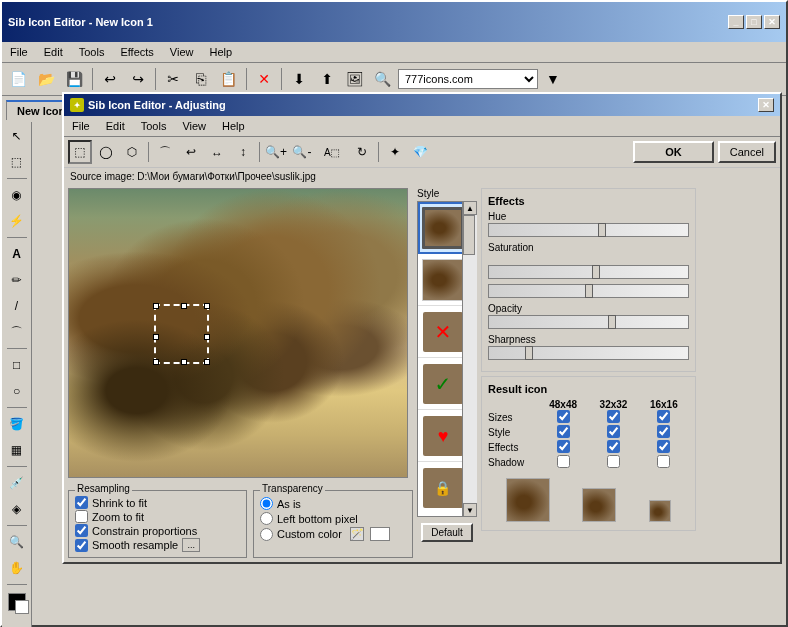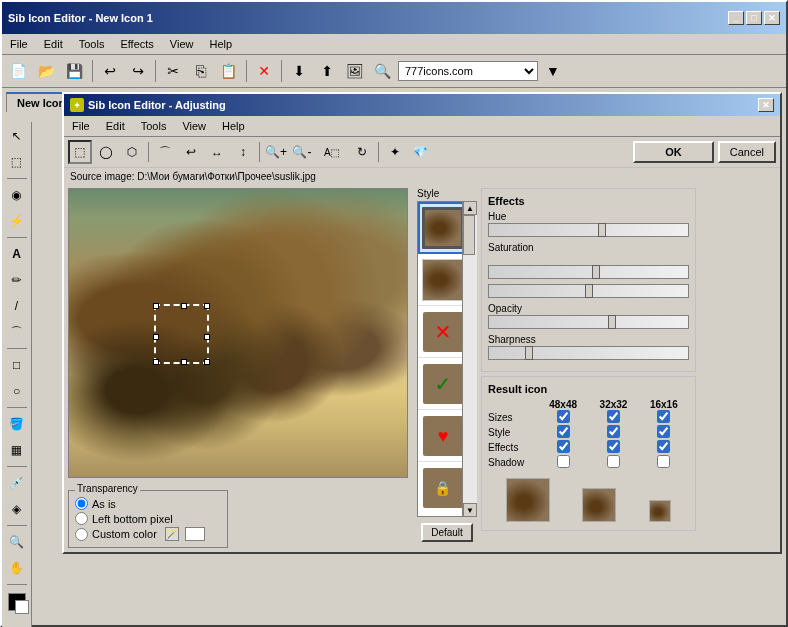--- a/index.html
+++ b/index.html
@@ -1,20 +1,20 @@
 <!DOCTYPE html>
 <html><head>
   <meta charset="utf-8">
   <style>
     * { box-sizing: border-box; margin: 0; padding: 0; font-family: 'Segoe UI', Tahoma, Arial, sans-serif; font-size: 11px; }
     body { background: #d4d0c8; overflow: hidden; }
 
     
     .outer-window { width: 788px; height: 627px; background: #d4d0c8; border: 2px solid #fff; border-right-color: #404040; border-bottom-color: #404040; position: relative; }
-    .outer-title { background: linear-gradient(to right, #0a246a, #a6caf0); color: white; padding: 3px 6px; display: flex; align-items: center; justify-content: space-between; height: 32px; }
+    .outer-title { background: linear-gradient(to right, #0a246a, #a6caf0); color: white; padding: 3px 6px; display: flex; align-items: center; justify-content: space-between; height: 40px; }
     .outer-title span { font-weight: bold; font-size: 11px; }
     .title-buttons { display: flex; gap: 2px; }
     .title-btn { width: 16px; height: 14px; background: #d4d0c8; border: 1px solid #fff; border-right-color: #404040; border-bottom-color: #404040; display: flex; align-items: center; justify-content: center; cursor: pointer; font-size: 9px; font-weight: bold; }
 
     
     .menu-bar { display: flex; background: #d4d0c8; padding: 2px 4px; gap: 8px; border-bottom: 1px solid #808080; }
     .menu-item { padding: 2px 4px; cursor: pointer; }
 
     
     .toolbar { display: flex; align-items: center; background: #d4d0c8; padding: 3px 4px; border-bottom: 1px solid #808080; gap: 2px; flex-wrap: wrap; }
@@ -63,21 +63,21 @@
     .meerkat-thumb-red { width: 40px; height: 40px; background: #8B7355; border-radius: 2px; position: relative; }
     .meerkat-thumb-red::after { content: '✕'; color: red; font-size: 20px; position: absolute; top: 50%; left: 50%; transform: translate(-50%, -50%); }
     .meerkat-thumb-green { width: 40px; height: 40px; background: #8B7355; border-radius: 2px; position: relative; }
     .meerkat-thumb-green::after { content: '✓'; color: green; font-size: 20px; position: absolute; top: 50%; left: 50%; transform: translate(-50%, -50%); }
     .meerkat-thumb-heart { width: 40px; height: 40px; background: #8B7355; border-radius: 2px; position: relative; }
     .meerkat-thumb-heart::after { content: '♥'; color: red; font-size: 18px; position: absolute; top: 50%; left: 50%; transform: translate(-50%, -50%); }
     .meerkat-thumb-lock { width: 40px; height: 40px; background: #8B7355; border-radius: 2px; position: relative; }
     .meerkat-thumb-lock::after { content: '🔒'; font-size: 14px; position: absolute; top: 50%; left: 50%; transform: translate(-50%, -50%); }
     .radio-row { display: flex; align-items: center; gap: 4px; margin: 2px 0; }
 
-    .default-btn { padding: 3px 20px; background: #d4d0c8; border: 2px solid #fff; border-right-color: #404040; border-bottom-color: #404040; cursor: pointer; margin: 6px auto; display: block; }
+    .default-btn { padding: 3px 20px; background: #d4d0c8; border: 2px solid #fff; border-right-color: #404040; border-bottom-color: #404040; cursor: pointer; margin: 16px auto; display: block; }
 
     
     .left-toolbar { position: absolute; left: 0; top: 120px; width: 30px; background: #d4d0c8; border-right: 1px solid #808080; display: flex; flex-direction: column; align-items: center; padding: 2px; gap: 2px; }
     .lt-btn { width: 24px; height: 24px; background: #d4d0c8; border: 1px solid transparent; display: flex; align-items: center; justify-content: center; cursor: pointer; font-size: 12px; }
     .lt-sep { width: 20px; height: 1px; background: #808080; margin: 2px 0; }
 
     .checkbox-blue { accent-color: #316ac5; }
   </style>
 </head>
 <body>
@@ -235,20 +235,40 @@
               <div style="position:absolute;top:50%;right:-3px;width:6px;height:6px;background:white;border:1px solid #000;"></div>
               <div style="position:absolute;bottom:-3px;left:-3px;width:6px;height:6px;background:white;border:1px solid #000;"></div>
               <div style="position:absolute;bottom:-3px;left:50%;width:6px;height:6px;background:white;border:1px solid #000;"></div>
               <div style="position:absolute;bottom:-3px;right:-3px;width:6px;height:6px;background:white;border:1px solid #000;"></div>
             </div>
           </div>
         </div>
 
         <div style="display:flex;gap:6px;margin-top:4px;">
 
+          <div style="border:1px solid #808080;padding:4px 6px 4px;flex:1;position:relative;margin-top:8px;">
+            <span style="position:absolute;top:-8px;left:6px;background:#d4d0c8;padding:0 2px;font-size:10px;">Resampling</span>
+            <div class="checkbox-row">
+              <input type="checkbox" checked="" class="checkbox-blue" style="">
+              <span>Shrink to fit</span>
+            </div>
+            <div class="checkbox-row">
+              <input type="checkbox" class="checkbox-blue" style="">
+              <span>Zoom to fit</span>
+            </div>
+            <div class="checkbox-row">
+              <input type="checkbox" checked="" class="checkbox-blue" style="">
+              <span>Constrain proportions</span>
+            </div>
+            <div class="checkbox-row">
+              <input type="checkbox" checked="" class="checkbox-blue" style="">
+              <span>Smooth resample</span>
+              <span class="more-btn">...</span>
+            </div>
+          </div>
 
           <div style="border:1px solid #808080;padding:4px 6px;width:160px;position:relative;margin-top:8px;">
             <span style="position:absolute;top:-8px;left:6px;background:#d4d0c8;padding:0 2px;font-size:10px;">Transparency</span>
             <div class="radio-row">
               <input type="radio" name="transp" checked="" style="">
               <span>As is</span>
             </div>
             <div class="radio-row">
               <input type="radio" name="transp" style="">
               <span>Left bottom pixel</span>

